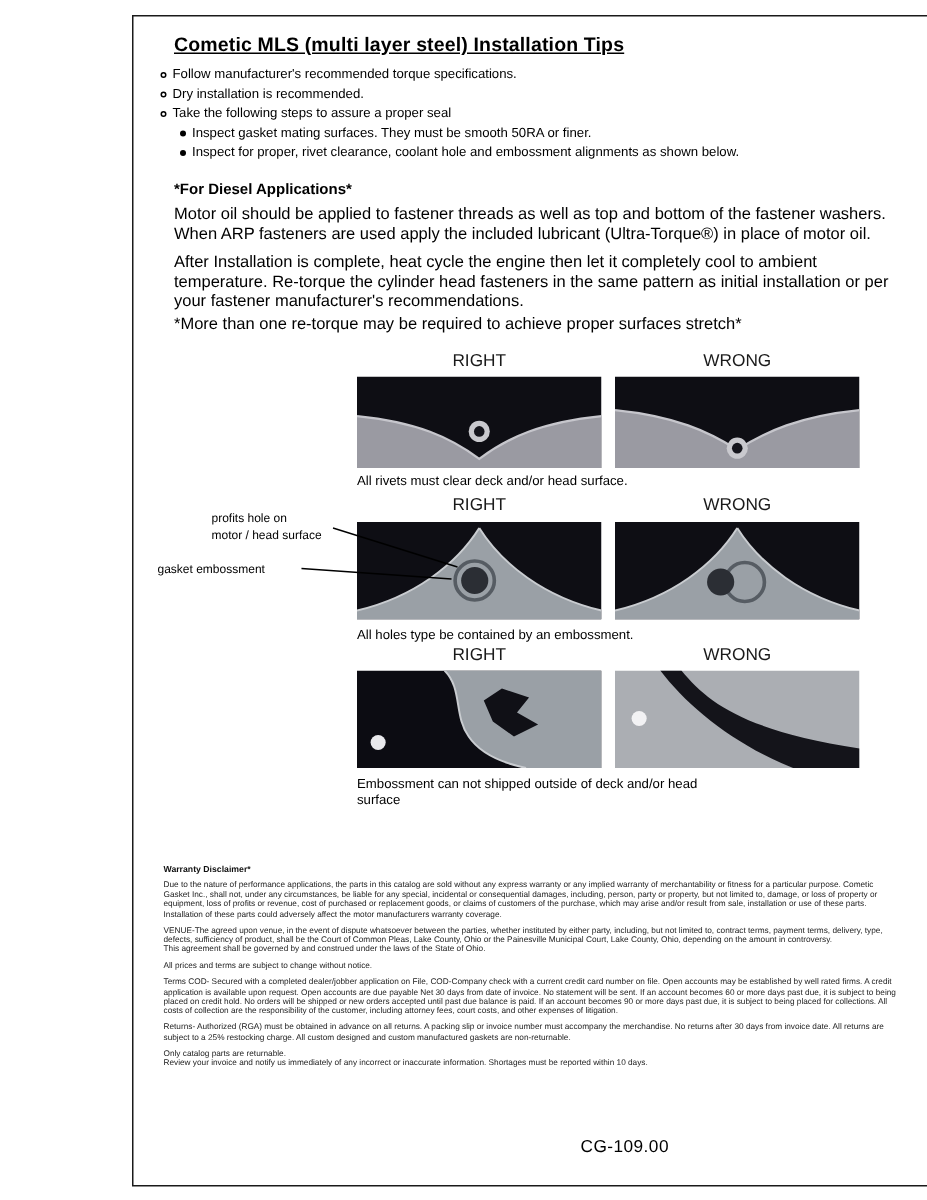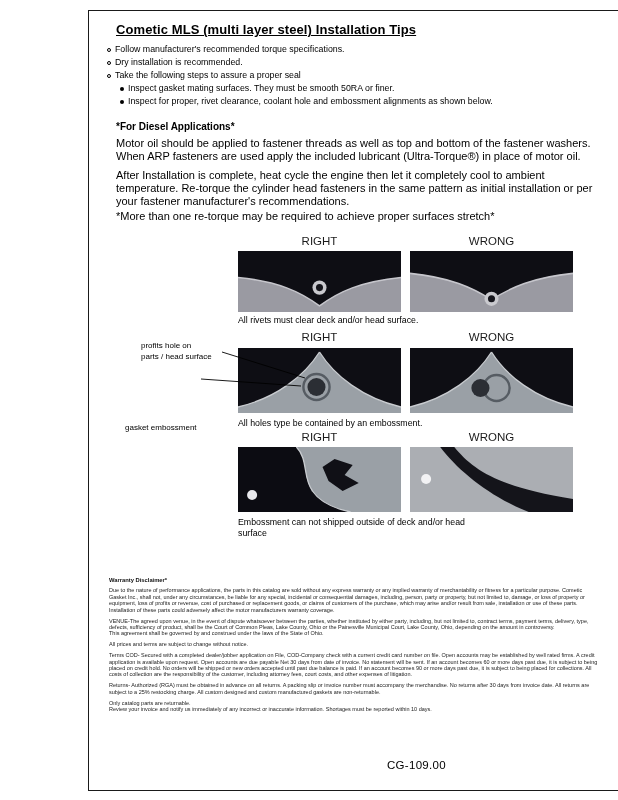--- a/index.html
+++ b/index.html
@@ -90,23 +90,23 @@
     <circle cx="81" cy="47" r="7" fill="#c9c9ce"></circle>
     <circle cx="81" cy="47" r="3.5" fill="#15151c"></circle>
   </svg>
   <div class="fig-caption" style="top:304px;">All rivets must clear deck and/or head surface.</div>
 
   <div class="fig-label" style="left:149px; top:320px;">RIGHT</div>
   <div class="fig-label" style="left:321px; top:320px;">WRONG</div>
 
   <div class="ann" style="left:52px; top:330px;">
     <div>profits hole on</div>
-    <div>parts / head surface</div>
+    <div>motor / head surface</div>
   </div>
-  <div class="ann" style="left:36px; top:364px;margin-top:48px;">gasket embossment</div>
+  <div class="ann" style="left:16px; top:364px;">gasket embossment</div>
 
   <svg class="fig-img" style="left:149px; top:337px; height:65px;" viewBox="0 0 162 65" preserveAspectRatio="none">
     <rect width="162" height="65" fill="#0e0e14"></rect>
     <path d="M81,4 C66,28 38,50 0,59 L0,65 L162,65 L162,59 C124,50 96,28 81,4 Z" fill="#9aa0a6"></path>
     <path d="M81,4 C66,28 38,50 0,59 M81,4 C96,28 124,50 162,59" fill="none" stroke="#c9ccd0" stroke-width="1.3"></path>
     <circle cx="78" cy="39" r="13" fill="none" stroke="#565c63" stroke-width="2.4"></circle>
     <circle cx="78" cy="39" r="9" fill="#2b2e34"></circle>
   </svg>
   <svg class="fig-img" style="left:321px; top:337px; height:65px;" viewBox="0 0 162 65" preserveAspectRatio="none">
     <rect width="162" height="65" fill="#0e0e14"></rect>

